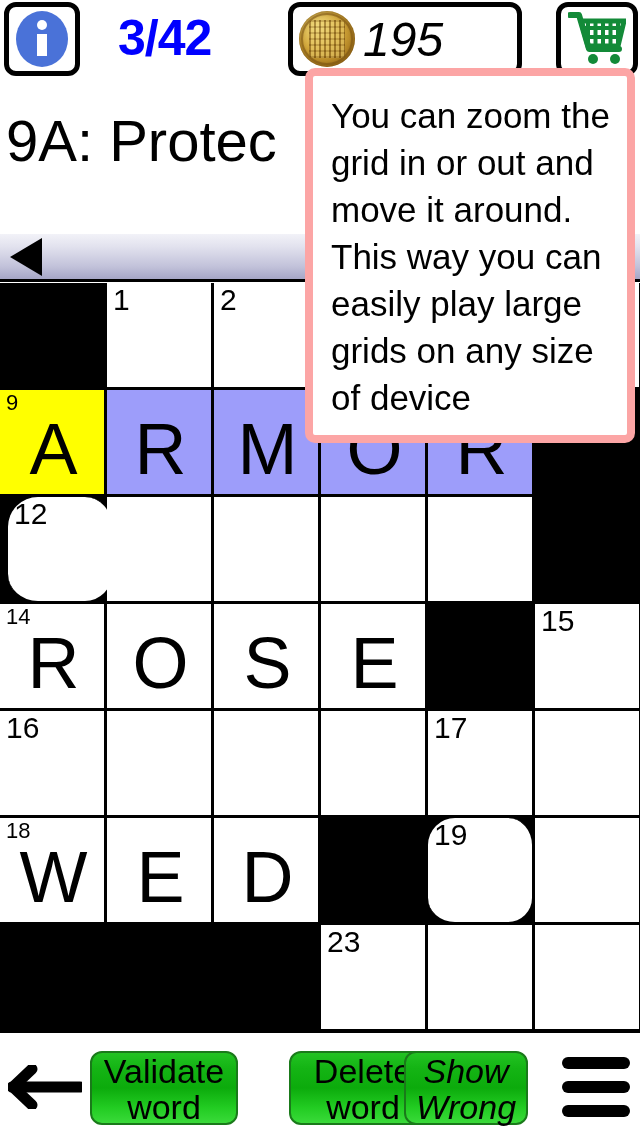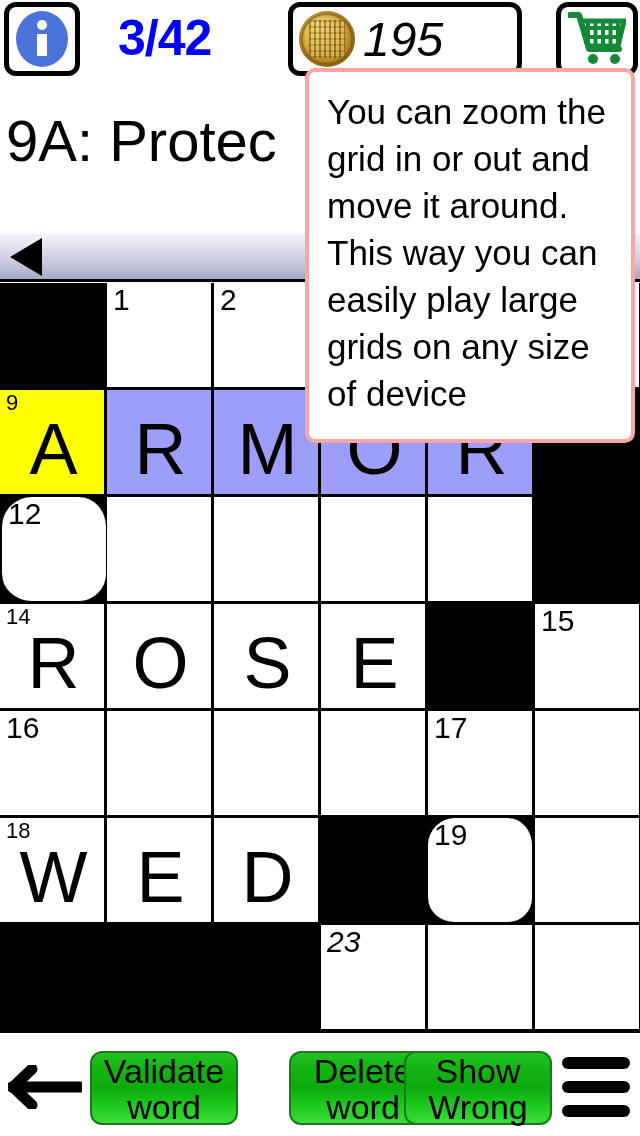--- a/index.html
+++ b/index.html
@@ -218,21 +218,21 @@
   }
 
   
   #tooltip-popup {
     position: absolute;
     left: 305px; top: 68px;
     width: 330px;
     height: 375px;
     box-sizing: border-box;
     background: #ffffff;
-    border: 4px solid #fca5a5;
+    border: 8px solid #fca5a5;
     border-radius: 10px;
     z-index: 40;
   }
   #tooltip-text {
     position: absolute;
     left: 18px; top: 16px;
     width: 292px;
     font-size: 35px;
     line-height: 47px;
     color: #000000;
@@ -264,21 +264,21 @@
     text-align: center;
     padding-top: 1px;
     display: flex;
     flex-direction: column;
     align-items: center;
     justify-content: center;
     white-space: nowrap;
   }
   #validate-word-button { left: 90px; width: 148px; }
   #delete-word-button   { left: 247px; width: 148px; margin-left: 42px; }
-  #show-wrong-button    { left: 404px; width: 148px; }
+  #show-wrong-button    { left: 404px; width: 124px; font-style: italic; }
 
   #menu-button {
     position: absolute;
     left: 562px; top: 18px;
     width: 68px; height: 64px;
   }
   #menu-button .bar {
     position: absolute;
     left: 0;
     width: 68px; height: 12px;
@@ -357,21 +357,21 @@
       </div>
       <div class="grid-cell sel-word" style="left: 321px;">
         <div class="cell-letter">O</div>
       </div>
       <div class="grid-cell sel-word" style="left: 428px;">
         <div class="cell-letter">R</div>
       </div>
       <div class="grid-cell block" style="left: 535px;"></div>
     </div>
     <div class="grid-row" style="top: 214px;">
-      <div class="grid-cell" style="left: 2px; border-radius: 30px;">
+      <div class="grid-cell" style="left: 8px; border-radius: 30px;">
         <div class="cell-number">12</div>
       </div>
       <div class="grid-cell" style="left: 107px;"></div>
       <div class="grid-cell" style="left: 214px;"></div>
       <div class="grid-cell" style="left: 321px;"></div>
       <div class="grid-cell" style="left: 428px;"></div>
       <div class="grid-cell block" style="left: 535px;"></div>
     </div>
     <div class="grid-row" style="top: 321px;">
       <div class="grid-cell" style="left: 0px; text-decoration: underline;">
@@ -418,21 +418,21 @@
       <div class="grid-cell block" style="left: 321px;"></div>
       <div class="grid-cell" style="left: 428px; border-radius: 27px;">
         <div class="cell-number">19</div>
       </div>
       <div class="grid-cell" style="left: 535px;"></div>
     </div>
     <div class="grid-row" style="top: 642px;">
       <div class="grid-cell block" style="left: 0px;"></div>
       <div class="grid-cell block" style="left: 107px;"></div>
       <div class="grid-cell block" style="left: 214px;"></div>
-      <div class="grid-cell" style="left: 321px; font-style: italic;">
+      <div class="grid-cell" style="left: 321px;">
         <div class="cell-number">23</div>
       </div>
       <div class="grid-cell" style="left: 428px;"></div>
       <div class="grid-cell" style="left: 535px;"></div>
     </div>
   </div>
 
 <div id="tooltip-popup">
   <div id="tooltip-text">You can zoom the grid in or out and move it around. This way you can easily play large grids on any size of device</div>
 </div>

